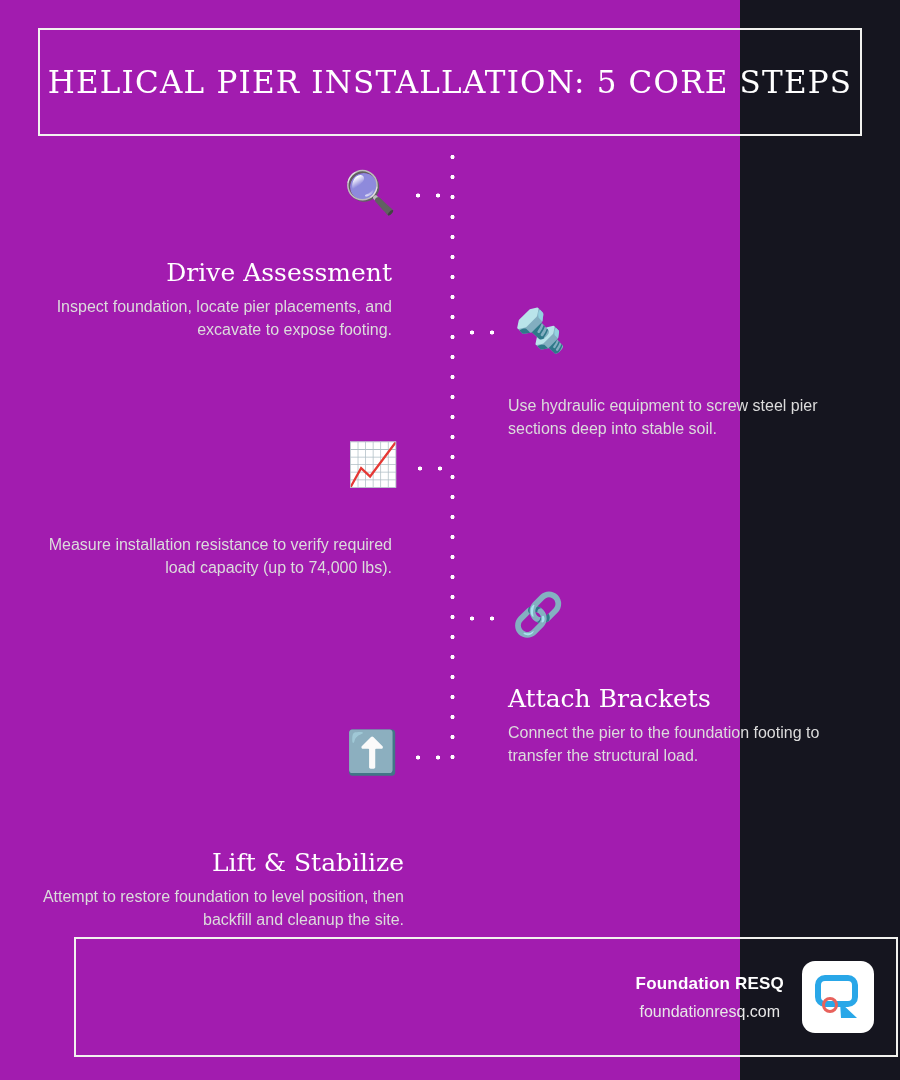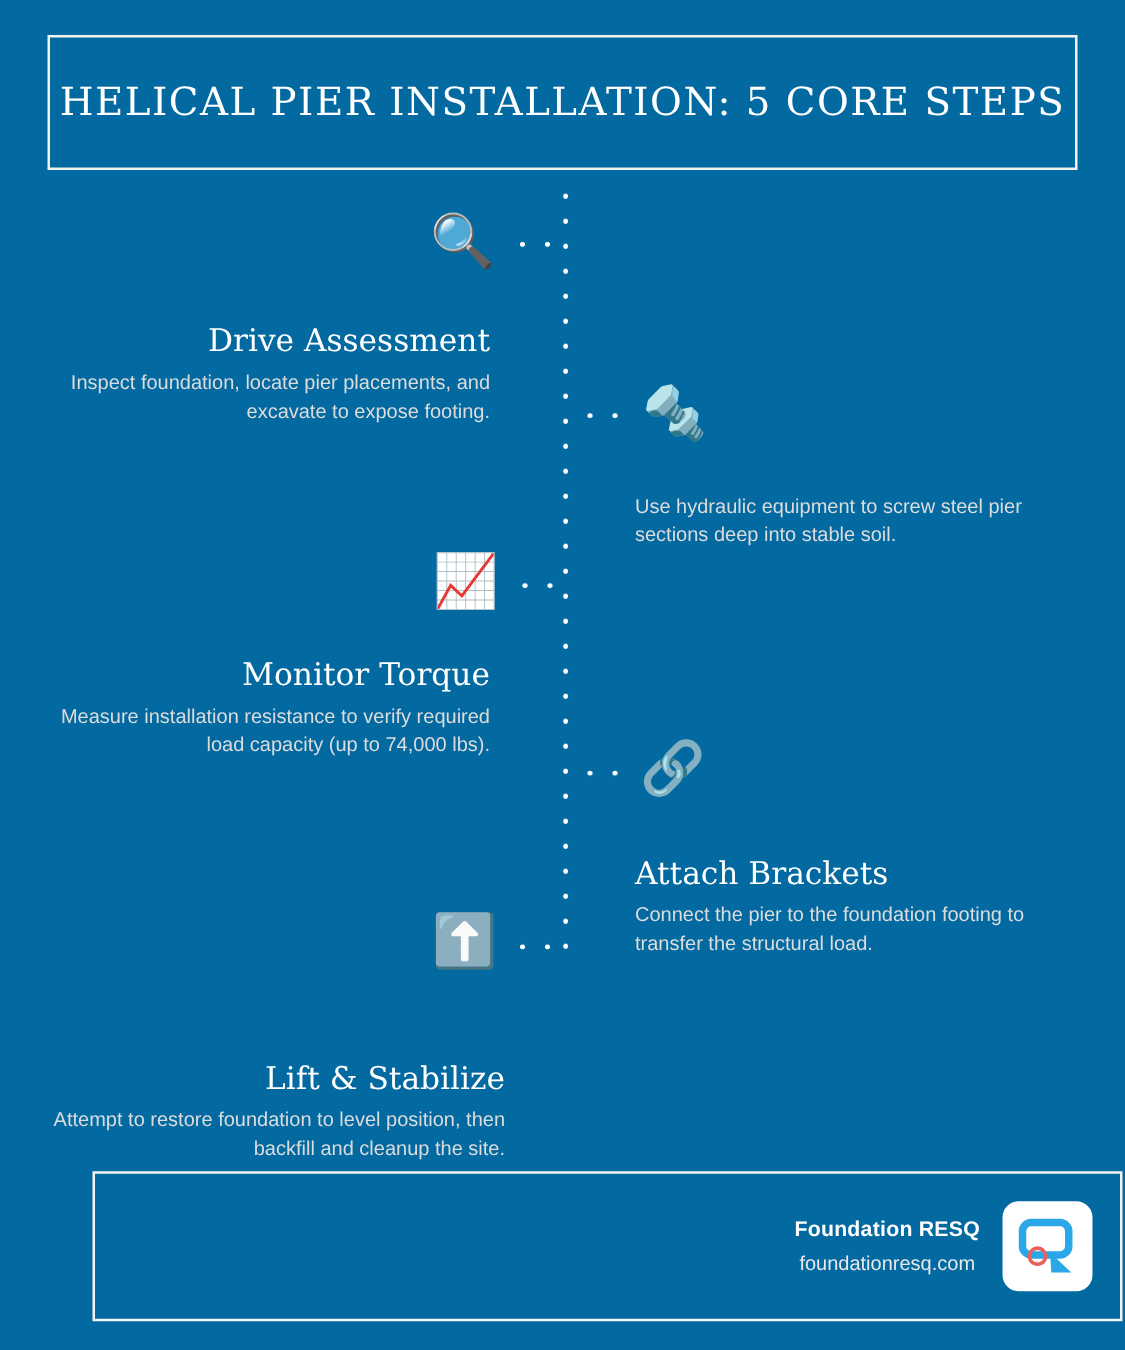--- a/index.html
+++ b/index.html
@@ -4,22 +4,22 @@
 <style>
   * { margin:0; padding:0; box-sizing:border-box; }
   html, body {
     width:900px; height:1080px;
     background:#15151f;
     font-family:"Liberation Sans", sans-serif;
     overflow:hidden;
   }
   #page {
     position:relative;
-    width:900px; height:1080px;
-    background:#0369a1;
+    width:740px; height:1080px;
+    background:#a21caf;
     text-decoration:underline;
   }
 
   
   #title-box {
     position:absolute;
     left:38px; top:28px;
     width:824px; height:108px;
     border:2px solid #f2f2ef;
     display:flex; align-items:center; justify-content:center;
@@ -144,21 +144,20 @@
 
   <div class="step-emoji" id="emoji-2">🔩</div>
   <div class="connector" id="conn-2"></div>
   <div class="step step-right" id="step-2">
     <div class="step-body">Use hydraulic equipment to screw steel pier sections deep into stable soil.</div>
   </div>
 
   <div class="step-emoji" id="emoji-3">📈</div>
   <div class="connector" id="conn-3"></div>
   <div class="step step-left" id="step-3">
-    <div class="step-title">Monitor Torque</div>
     <div class="step-body">Measure installation resistance to verify required load capacity (up to 74,000 lbs).</div>
   </div>
 
   <div class="step-emoji" id="emoji-4">🔗</div>
   <div class="connector" id="conn-4"></div>
   <div class="step step-right" id="step-4">
     <div class="step-title">Attach Brackets</div>
     <div class="step-body">Connect the pier to the foundation footing to transfer the structural load.</div>
   </div>
 

